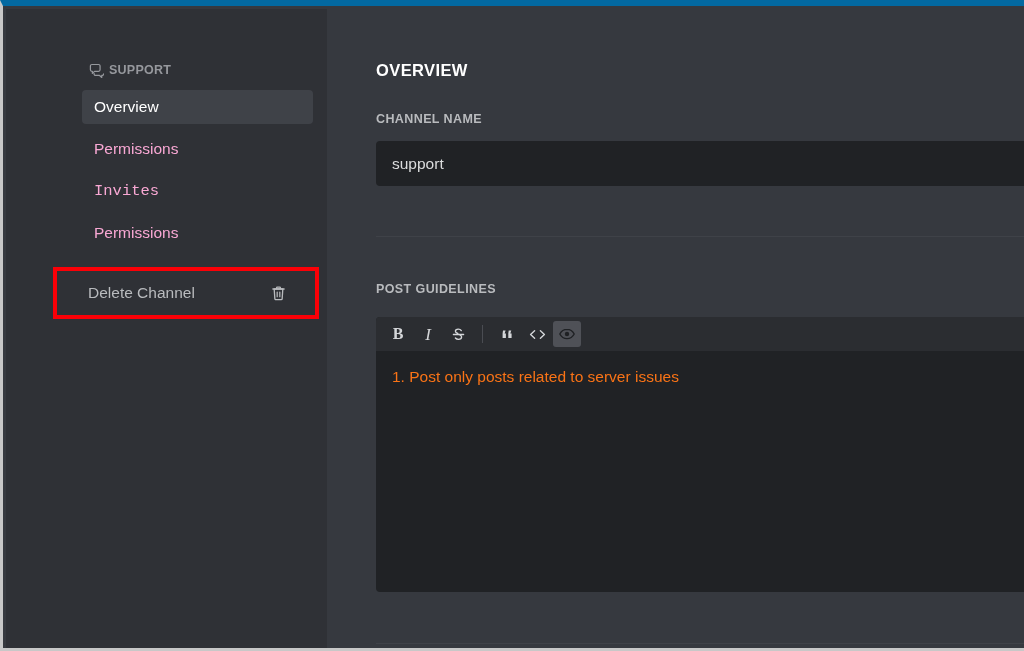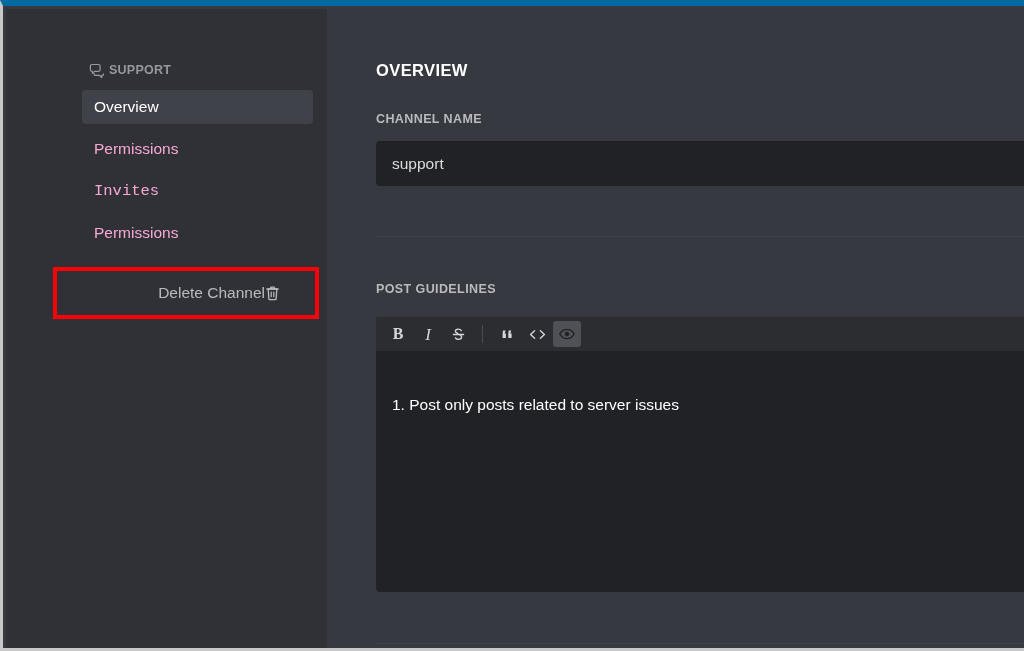--- a/index.html
+++ b/index.html
@@ -91,28 +91,28 @@
     color: #ffffff;
   }
 
   #nav-overview     { top: 81px; }
   #nav-permissions  { top: 123px; }
   #nav-invites      { top: 165px; font-family: Liberation Mono, monospace; }
   #nav-integrations { top: 207px; }
 
   #nav-delete {
     position: absolute;
-    left: 64px;
+    left: 70px;
     top: 267px;
     width: 231px;
     height: 34px;
     border-radius: 4px;
     display: flex;
     align-items: center;
-    justify-content: flex-end;
+    justify-content: space-between;
     box-sizing: border-box;
     padding: 0 12px;
     cursor: pointer;
   }
   #nav-delete .nav-label {
     font-size: 15.5px;
     color: #b9bbbe;
     white-space: nowrap;
   }
   .trash-icon {
@@ -244,24 +244,23 @@
   }
   .tb-svg { display: block; }
 
   #guidelines-body {
     height: 241px;
     padding: 15px 16px 0 16px;
     box-sizing: border-box;
   }
   #guidelines-text {
     font-size: 15.5px;
-    color: #ffffff;
+    color: #f97316;
     line-height: 1.4;
     white-space: pre-wrap;
-    margin-top: 28px;
   }
 </style>
 </head>
 <body>
 
 <div id="app-frame">
 
   <div id="sidebar">
     <div class="sidebar-inner">
 

